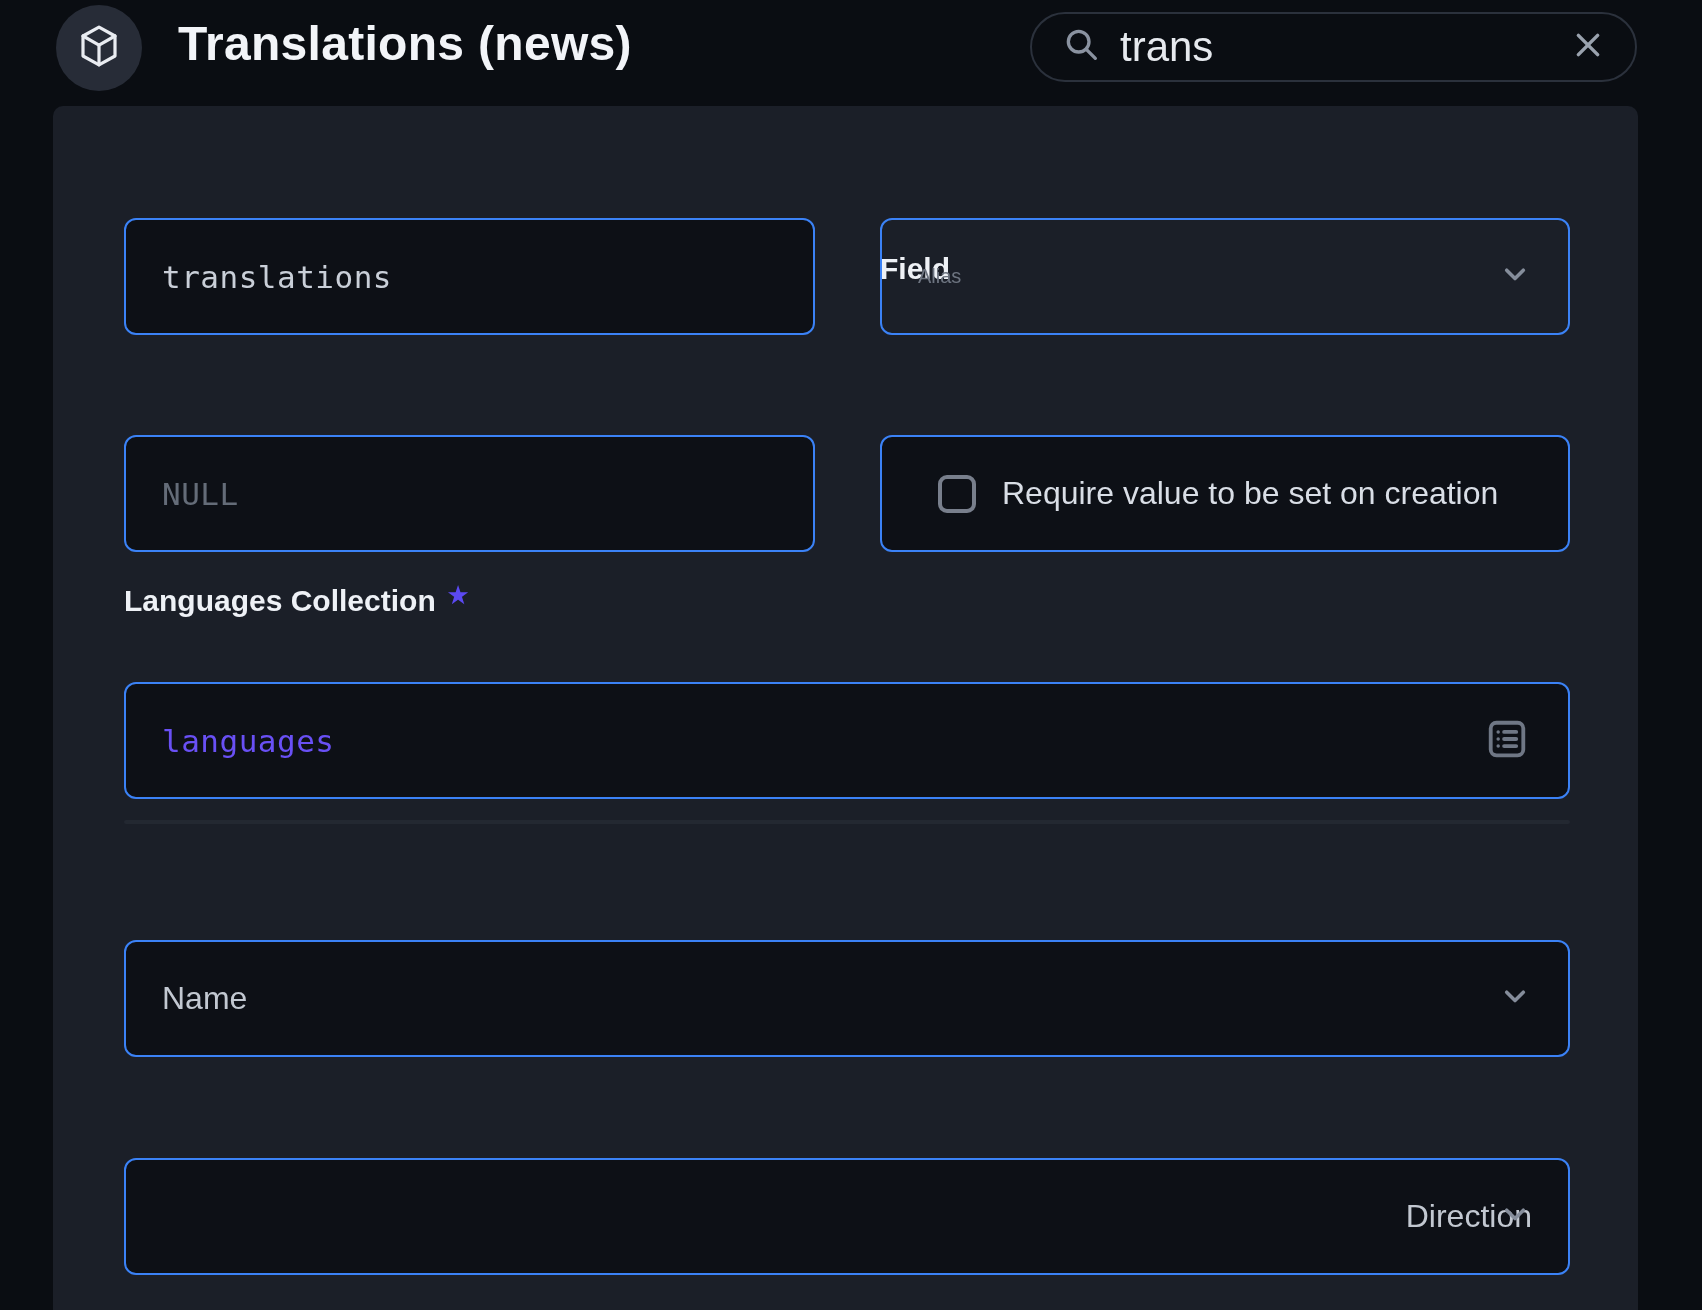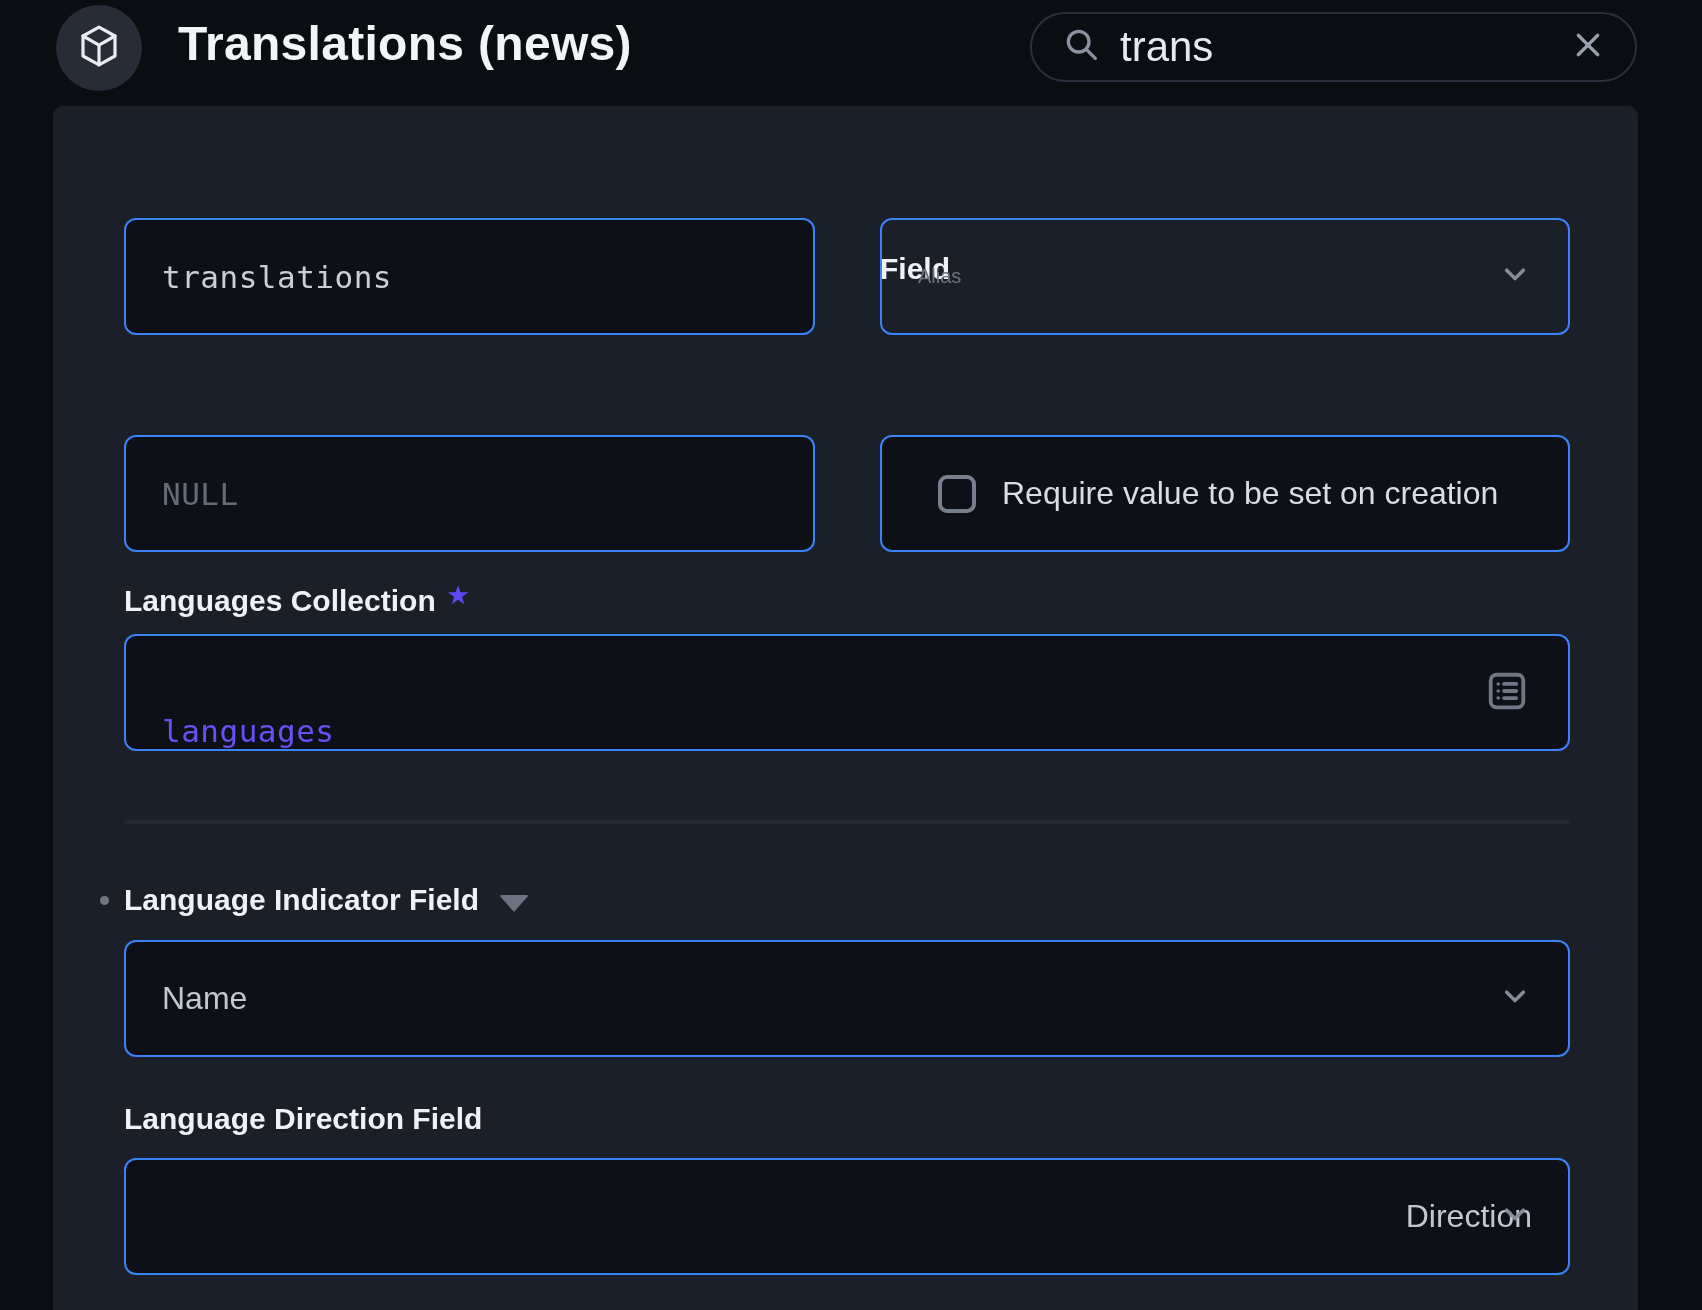--- a/index.html
+++ b/index.html
@@ -37,21 +37,21 @@
 
   .col1 { left: 71px; width: 691px; }
   .col2 { left: 827px; width: 690px; }
   .full { left: 71px; width: 1446px; }
 
   .row1-label { top: 144px; }
   .row1-box { top: 112px; }
   .row2-label { top: 361px; }
   .row2-box { top: 329px; text-align: center; }
   .row3-label { top: 476px; }
-  .row3-box { top: 528px; align-items: flex-end; }
+  .row3-box { top: 576px; }
   .row4-label { top: 775px; left: 47px; }
   .row4-box { top: 834px; }
   .row5-label { top: 994px; }
   .row5-box { top: 1052px; justify-content: flex-end; }
 
   .divider { position: absolute; top: 714px; left: 71px; width: 1446px; height: 4px;
     background: #232831; border-radius: 2px; }
 
   .chev { position: absolute; right: 34px; top: 50%; transform: translateY(-50%); }
   .trail-icon { position: absolute; right: 38px; top: 50%; transform: translateY(-50%); }
@@ -151,37 +151,29 @@
           <line x1="10.5" y1="15.7" x2="16.8" y2="15.7"></line>
           <circle cx="7.4" cy="8.3" r="0.9" fill="#6f7785" stroke="none"></circle>
           <circle cx="7.4" cy="12" r="0.9" fill="#6f7785" stroke="none"></circle>
           <circle cx="7.4" cy="15.7" r="0.9" fill="#6f7785" stroke="none"></circle>
         </svg>
       </span>
     </div>
 
     <div class="divider"></div>
 
-    <div class="flabel row4-label" style="left:47px;">
-      <span class="edit-dot"></span>
-      <span>Language Indicator Field</span>
-      <span class="caret-down"></span>
-    </div>
     <div class="box full row4-box">
       <span class="val-select">Name</span>
       <span class="chev">
         <svg width="38" height="38" viewBox="0 0 32 32" fill="none" stroke="#858d9b" stroke-width="3" stroke-linecap="round" stroke-linejoin="round">
           <polyline points="9,12 16,19 23,12"></polyline>
         </svg>
       </span>
     </div>
 
-    <div class="flabel full row5-label">
-      <span>Language Direction Field</span>
-    </div>
     <div class="box full row5-box">
       <span class="val-select">Direction</span>
       <span class="chev">
         <svg width="38" height="38" viewBox="0 0 32 32" fill="none" stroke="#858d9b" stroke-width="3" stroke-linecap="round" stroke-linejoin="round">
           <polyline points="9,12 16,19 23,12"></polyline>
         </svg>
       </span>
     </div>
 
   </div>

